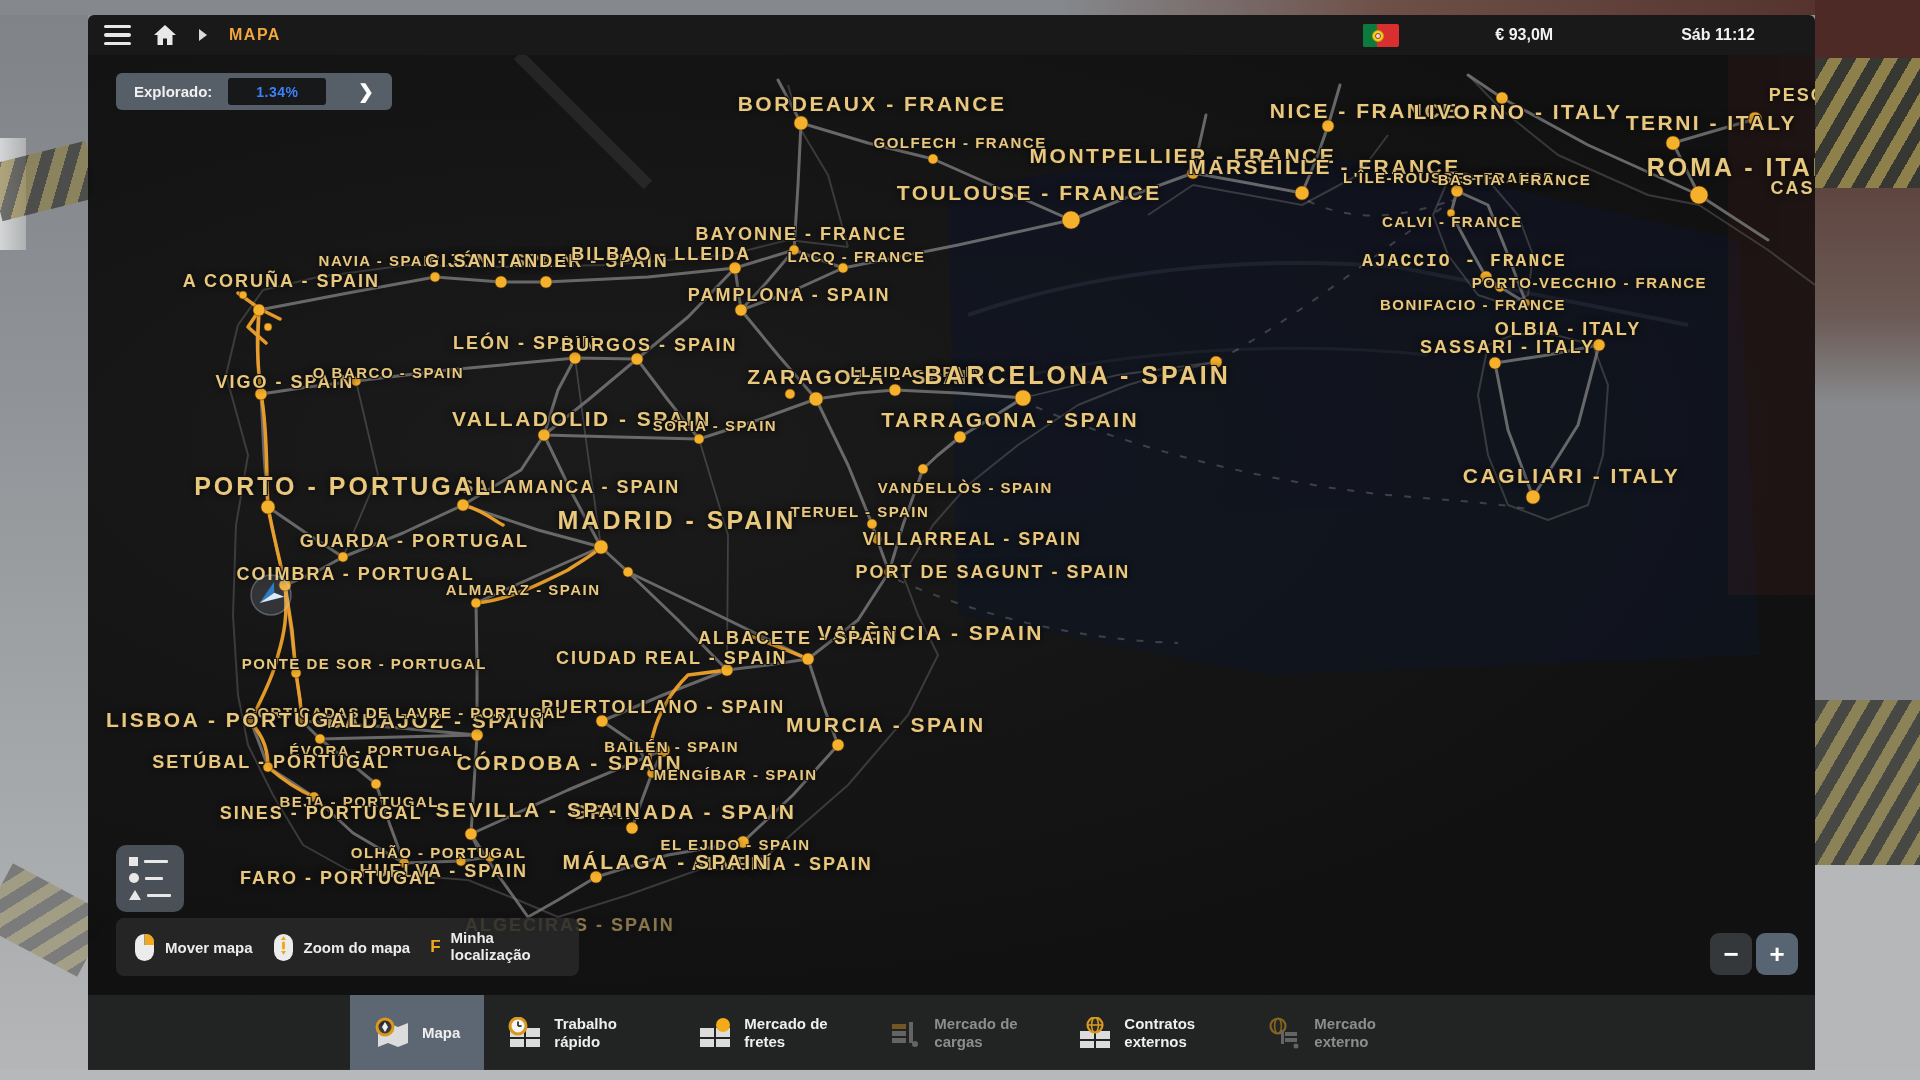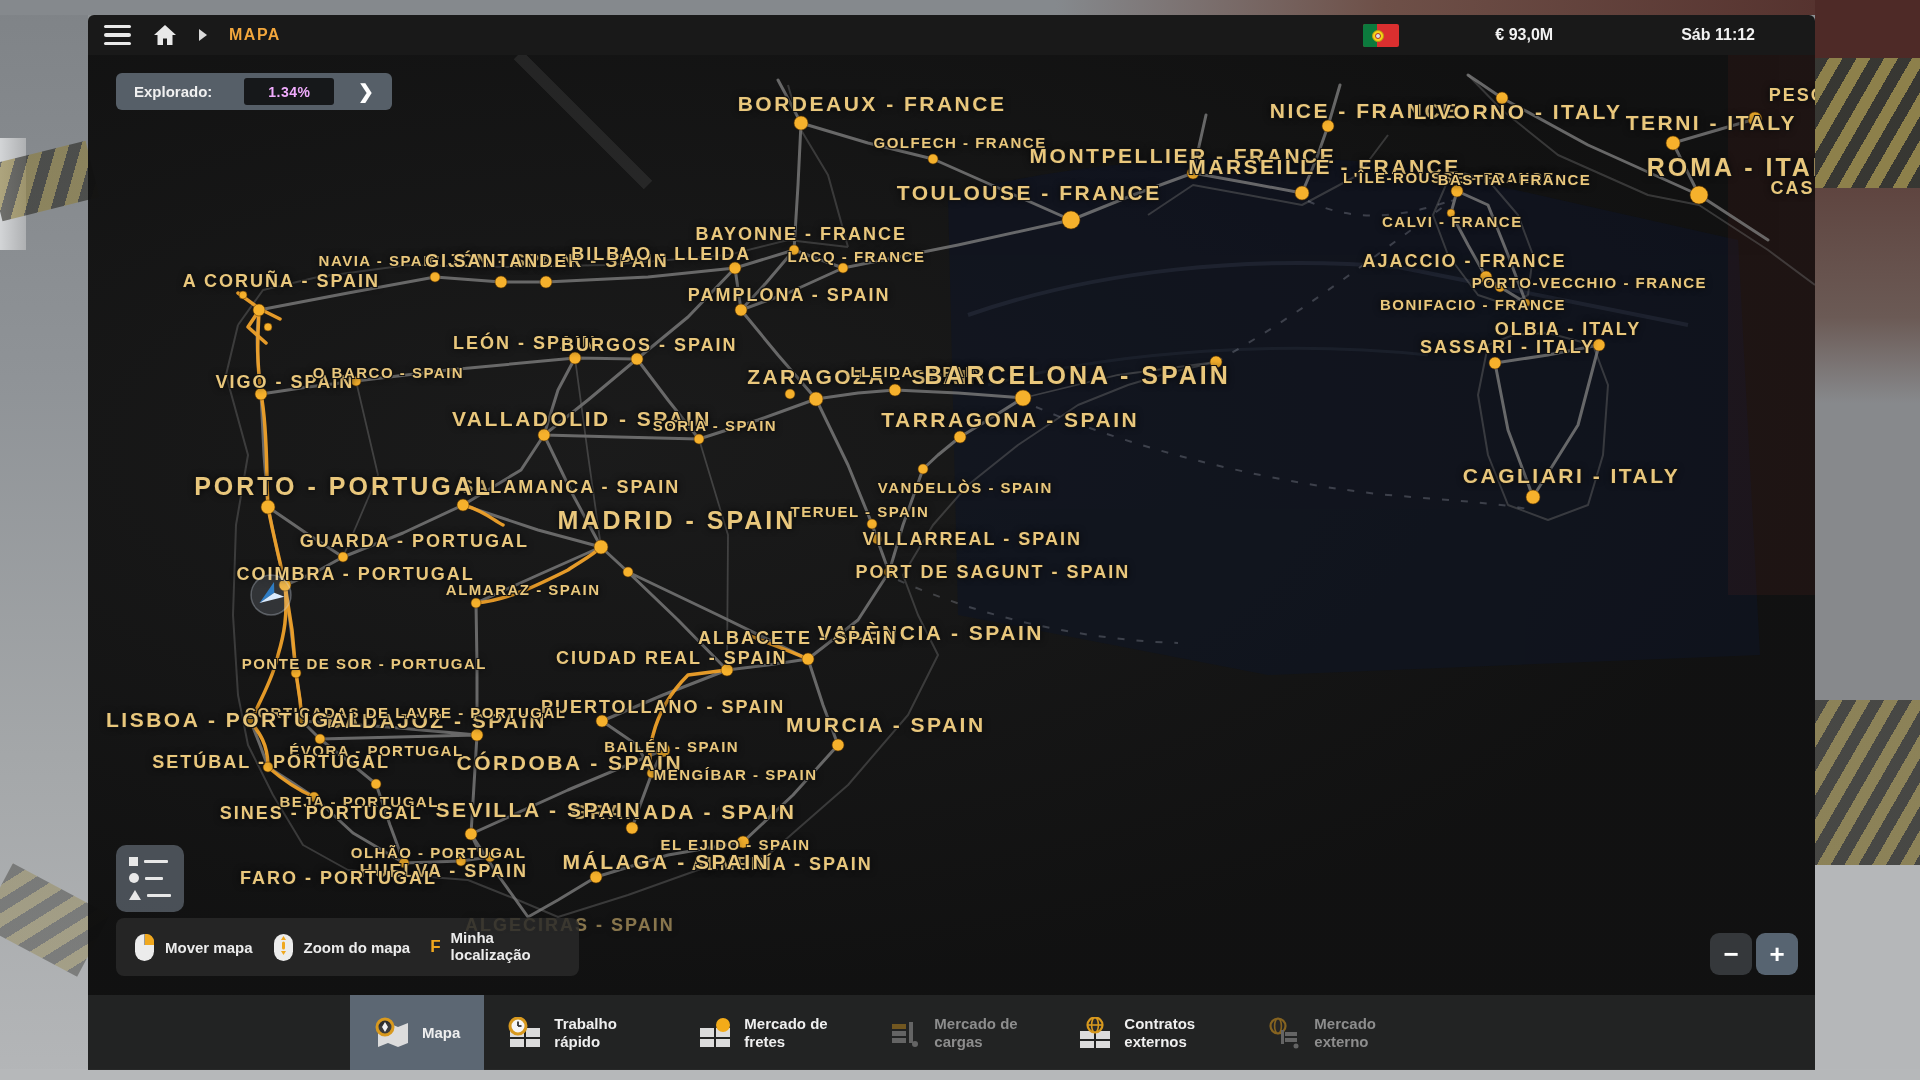--- a/index.html
+++ b/index.html
@@ -56,22 +56,22 @@
   .city.l{font-size:21px;letter-spacing:2.5px;}
   .city.m{font-size:18px;letter-spacing:2px;}
   .city.s{font-size:15px;letter-spacing:1.5px;}
   #dots-layer circle{fill:#f6b12c;stroke:rgba(95,55,0,.55);stroke-width:1;}
   .player{position:absolute;transform:translate(-50%,-50%);}
 
   
   .explored{position:absolute;left:28px;top:18px;width:276px;height:37px;border-radius:6px;
     background:rgba(96,106,116,.88);display:flex;align-items:center;padding:0 10px 0 18px;box-sizing:border-box;}
   .explored .lab{color:#f0f0f0;font-size:15px;font-weight:700;}
-  .explored .val{margin-left:32px;width:90px;height:27px;background:#16181a;border-radius:3px;
-    color:#f0abfc;font-size:14px;font-weight:700;display:flex;align-items:center;justify-content:center;letter-spacing:.5px;}
+  .explored .val{margin-left:16px;width:98px;height:27px;background:#16181a;border-radius:3px;
+    color:#3b82f6;font-size:14px;font-weight:700;display:flex;align-items:center;justify-content:center;letter-spacing:.5px;}
   .explored .chev{margin-left:auto;color:#fff;font-size:19px;font-weight:700;cursor:pointer;padding:0 8px;}
 
   
   .legendbtn{position:absolute;left:28px;top:790px;width:68px;height:67px;border-radius:10px;
     background:rgba(95,104,114,.72);display:flex;align-items:center;justify-content:center;cursor:pointer;}
   .legendbtn .rows{display:flex;flex-direction:column;gap:7px;}
   .legendbtn .row{display:flex;align-items:center;gap:6px;}
   .legendbtn .sq{width:9px;height:9px;background:#e8e8e8;}
   .legendbtn .ci{width:10px;height:10px;border-radius:50%;background:#e8e8e8;}
   .legendbtn .tr{width:0;height:0;border-left:6px solid transparent;border-right:6px solid transparent;border-bottom:10px solid #e8e8e8;}
@@ -301,21 +301,21 @@
         <div class="city s" style="left: 50.5%; top: 9.3%;">GOLFECH - FRANCE</div>
         <div class="city l" style="left: 54.5%; top: 14.7%;">TOULOUSE - FRANCE</div>
         <div class="city l" style="left: 63.4%; top: 10.7%;">MONTPELLIER - FRANCE</div>
         <div class="city l" style="left: 71.6%; top: 11.9%;">MARSEILLE - FRANCE</div>
         <div class="city l" style="left: 73.9%; top: 6%;">NICE - FRANCE</div>
         <div class="city m" style="left: 41.3%; top: 19%;">BAYONNE - FRANCE</div>
         <div class="city s" style="left: 44.5%; top: 21.4%;">LACQ - FRANCE</div>
         <div class="city s" style="left: 78.8%; top: 13%;">L'ÎLE-ROUSSE - FRANCE</div>
         <div class="city s" style="left: 82.6%; top: 13.2%;">BASTIA - FRANCE</div>
         <div class="city s" style="left: 79%; top: 17.7%;">CALVI - FRANCE</div>
-        <div class="city m" style="left: 79.7%; top: 21.9%;">AJACCIO - FRANCE</div>
+        <div class="city m" style="left: 79.7%; top: 21.9%; font-family: Liberation Mono, monospace;">AJACCIO - FRANCE</div>
         <div class="city s" style="left: 85.9%; top: 24.2%; padding-left: 36px;">PORTO-VECCHIO - FRANCE</div>
         <div class="city s" style="left: 80.2%; top: 26.5%;">BONIFACIO - FRANCE</div>
         <div class="city l" style="left: 82.8%; top: 6.1%;">LIVORNO - ITALY</div>
         <div class="city l" style="left: 94%; top: 7.2%;">TERNI - ITALY</div>
         <div class="city m" style="left: 102.6%; top: 4.3%;">PESCARA - ITALY</div>
         <div class="city xl" style="left: 96.1%; top: 11.9%;">ROMA - ITALY</div>
         <div class="city m" style="left: 98.7%; top: 14.2%; text-align: right;">CAS</div>
         <div class="city m" style="left: 85.7%; top: 29.1%;">OLBIA - ITALY</div>
         <div class="city m" style="left: 82.2%; top: 31.1%;">SASSARI - ITALY</div>
         <div class="city l" style="left: 85.9%; top: 44.8%;">CAGLIARI - ITALY</div>

